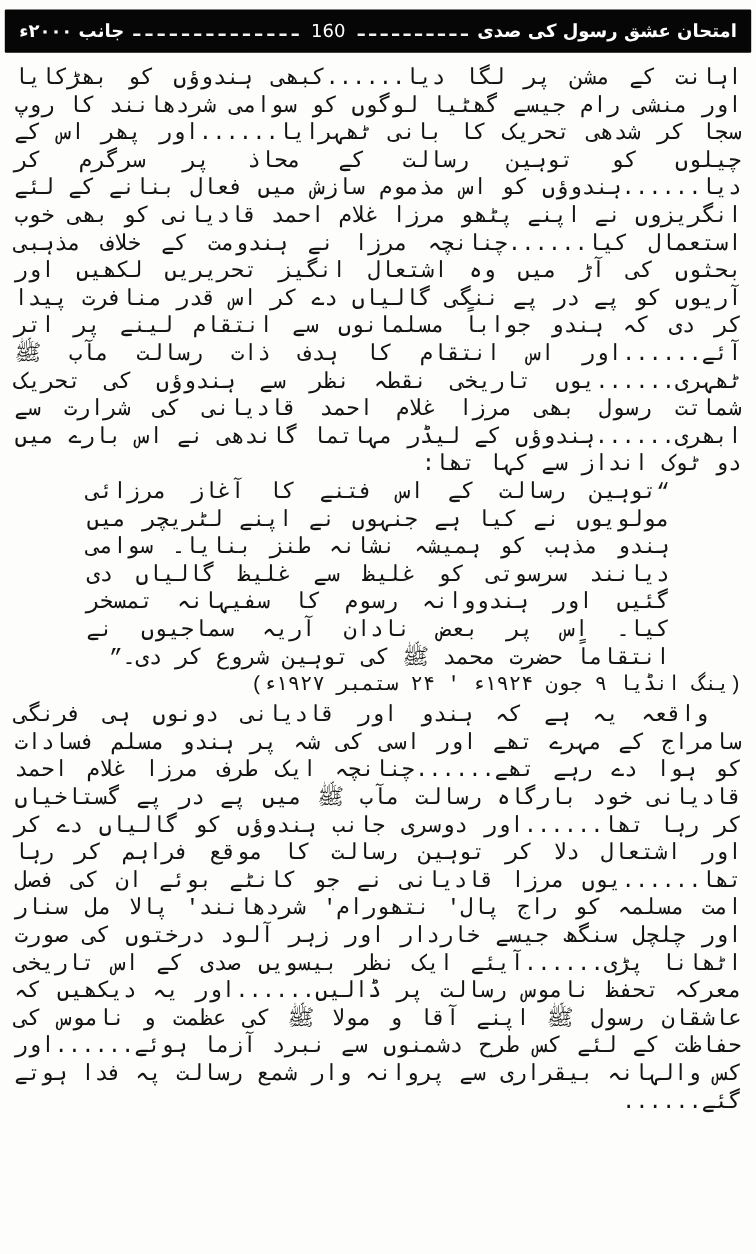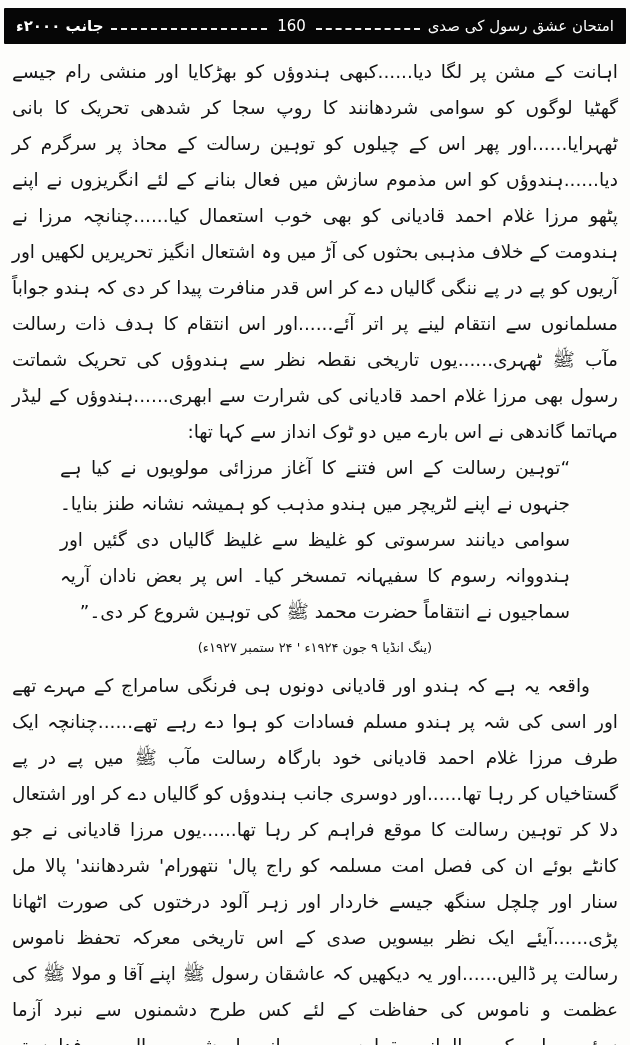--- a/index.html
+++ b/index.html
@@ -22,48 +22,49 @@
     left: 4px;
     height: 36px;
     background: #060606;
     color: #ffffff;
     display: flex;
     align-items: center;
     padding: 0 12px;
     font-size: 15px;
     border-radius: 1px;
   }
-  .hdr-title { white-space: nowrap; font-weight: 400; }
+  .hdr-title { white-space: nowrap; font-weight: 700; }
   .hdr-page  { white-space: nowrap; padding: 0 2px; }
   .hdr-date  { white-space: nowrap; font-weight: 700; }
   .hdr-dash {
     height: 0;
     border-bottom: 2px dashed #f2f2f2;
     margin: 6px 8px 0 8px;
   }
   .hdr-dash.right { flex: 2; }
   .hdr-dash.left  { flex: 3; }
   .content {
     position: absolute;
     top: 54px;
     right: 12px;
     left: 12px;
     bottom: 10px;
     text-align: justify;
     font-size: 18.5px;
-    line-height: 36px;
+    line-height: 23px;
+    font-family: Liberation Mono, monospace;
   }
   .para { text-align: justify; }
   .quote {
-    margin: 0 48px;
+    margin: 0 60px;
     text-align: justify;
   }
   .citation {
-    text-align: center;
-    font-size: 13px;
+    text-align: right;
+    font-size: 17px;
     margin-bottom: 2px;
   }
   .indent { text-indent: 28px; }
 </style>
 </head>
 <body>
 
 <div class="page">
 
   <header class="header-bar">

